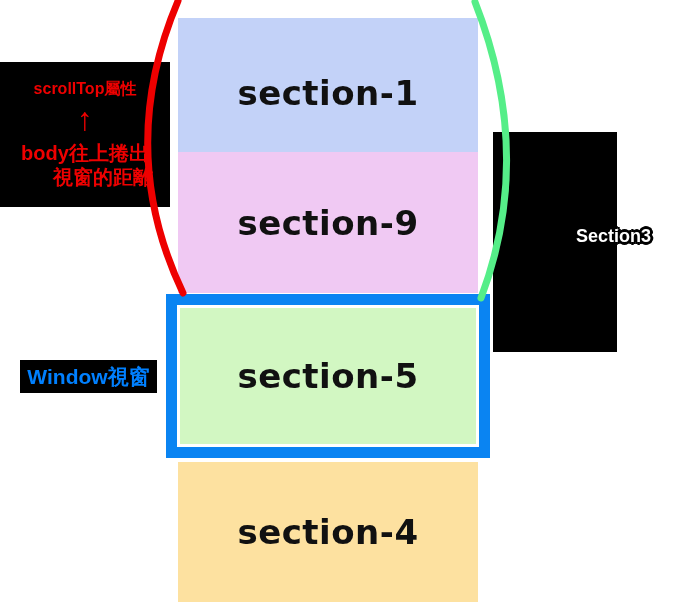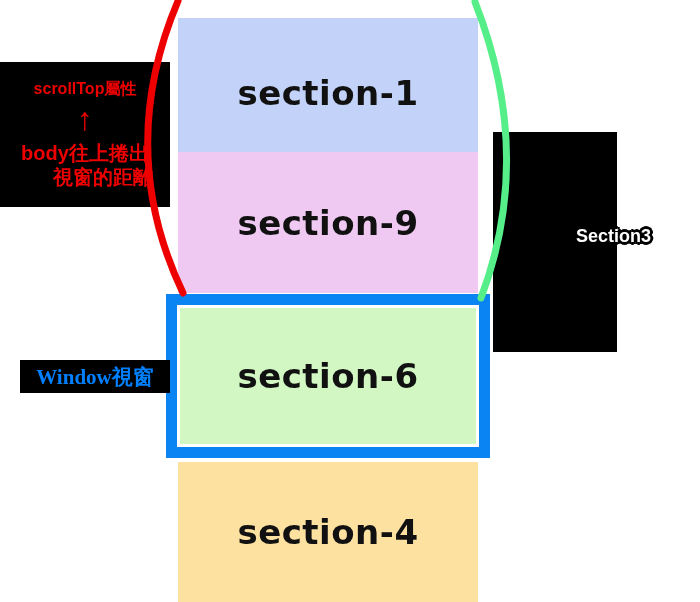--- a/index.html
+++ b/index.html
@@ -37,23 +37,23 @@
   #scrolltop-box .l{
     position:absolute;left:0;right:0;text-align:center;
     font-weight:bold;line-height:1.1;
   }
   #scrolltop-title{top:18px;font-size:16px;}
   #scrolltop-arrow{top:40px;font-size:32px;line-height:1;}
   #scrolltop-desc1{top:80px;font-size:20px;}
   #scrolltop-desc2{top:104px;font-size:20px;}
   
   #window-label{
-    position:absolute;left:20px;top:360px;width:150px;height:33px;
+    position:absolute;left:20px;top:360px;width:137px;height:33px;
     background:#000;display:flex;align-items:center;justify-content:center;
-    font-size:21px;font-weight:bold;z-index:3;font-family:Liberation Serif, serif;
+    font-size:21px;font-weight:bold;z-index:3;
   }
   
   #right-box{
     position:absolute;left:493px;top:132px;width:124px;height:220px;
     background:#000;z-index:1;
   }
   #right-label{
     position:absolute;left:576px;top:226px;z-index:6;
     font-size:18px;font-weight:bold;letter-spacing:0px;
     text-shadow:
@@ -74,21 +74,21 @@
 <div id="canvas">
 
   <div class="section" id="section-1" style="background-color: rgb(195, 210, 248);">
     <span>section-1</span>
   </div>
   <div class="section" id="section-2" style="background-color: rgb(240, 201, 243);">
     <span>section-9</span>
   </div>
 
   <div id="window-frame" style="background-color: rgb(210, 247, 194);">
-    <span class="label">section-6</span>
+    <span class="label">section-5</span>
   </div>
 
   <div class="section" id="section-4" style="background-color: rgb(253, 225, 160);">
     <span>section-4</span>
   </div>
 
   <div id="scrolltop-box" style="background-color: rgb(0, 0, 0);">
     <div class="l" id="scrolltop-title" style="color: rgb(238, 0, 0);">scrollTop屬性</div>
     <div class="l" id="scrolltop-arrow" style="color: rgb(238, 0, 0);">↑</div>
     <div class="l" id="scrolltop-desc1" style="color: rgb(238, 0, 0);">body往上捲出</div>

